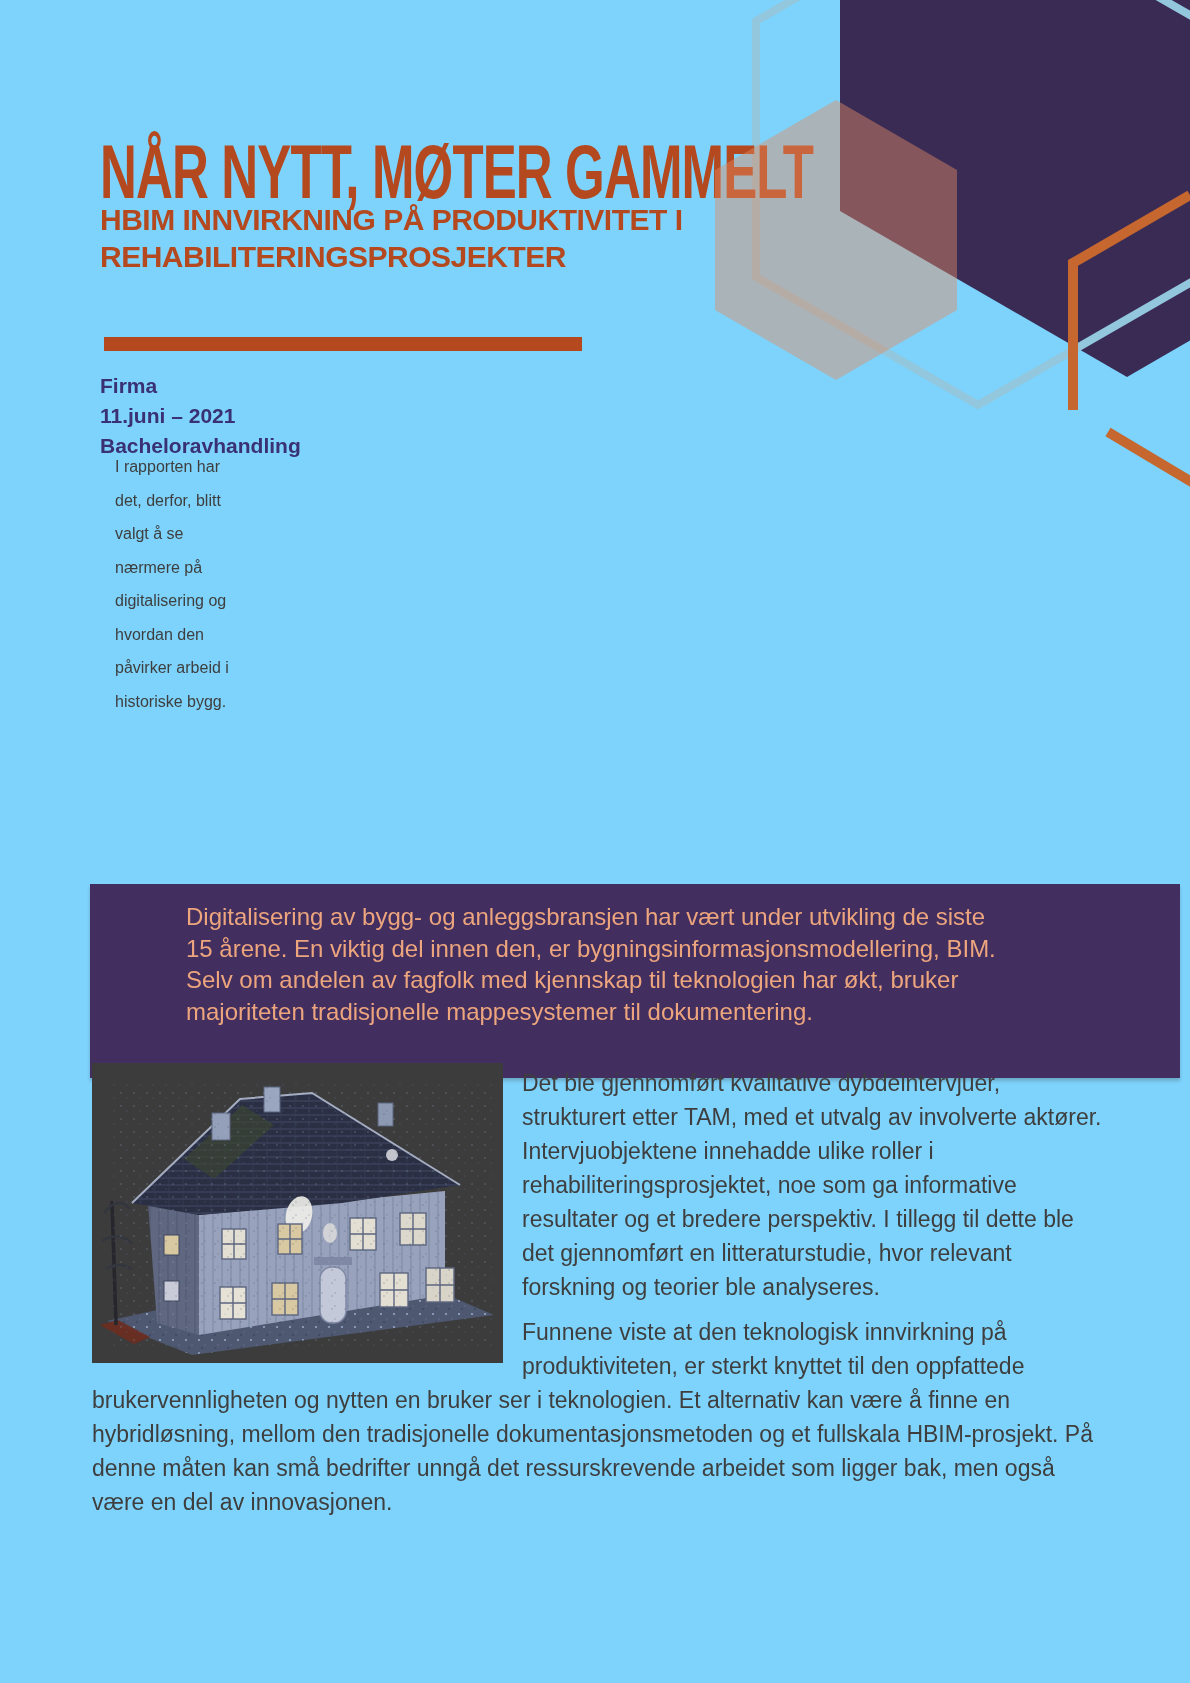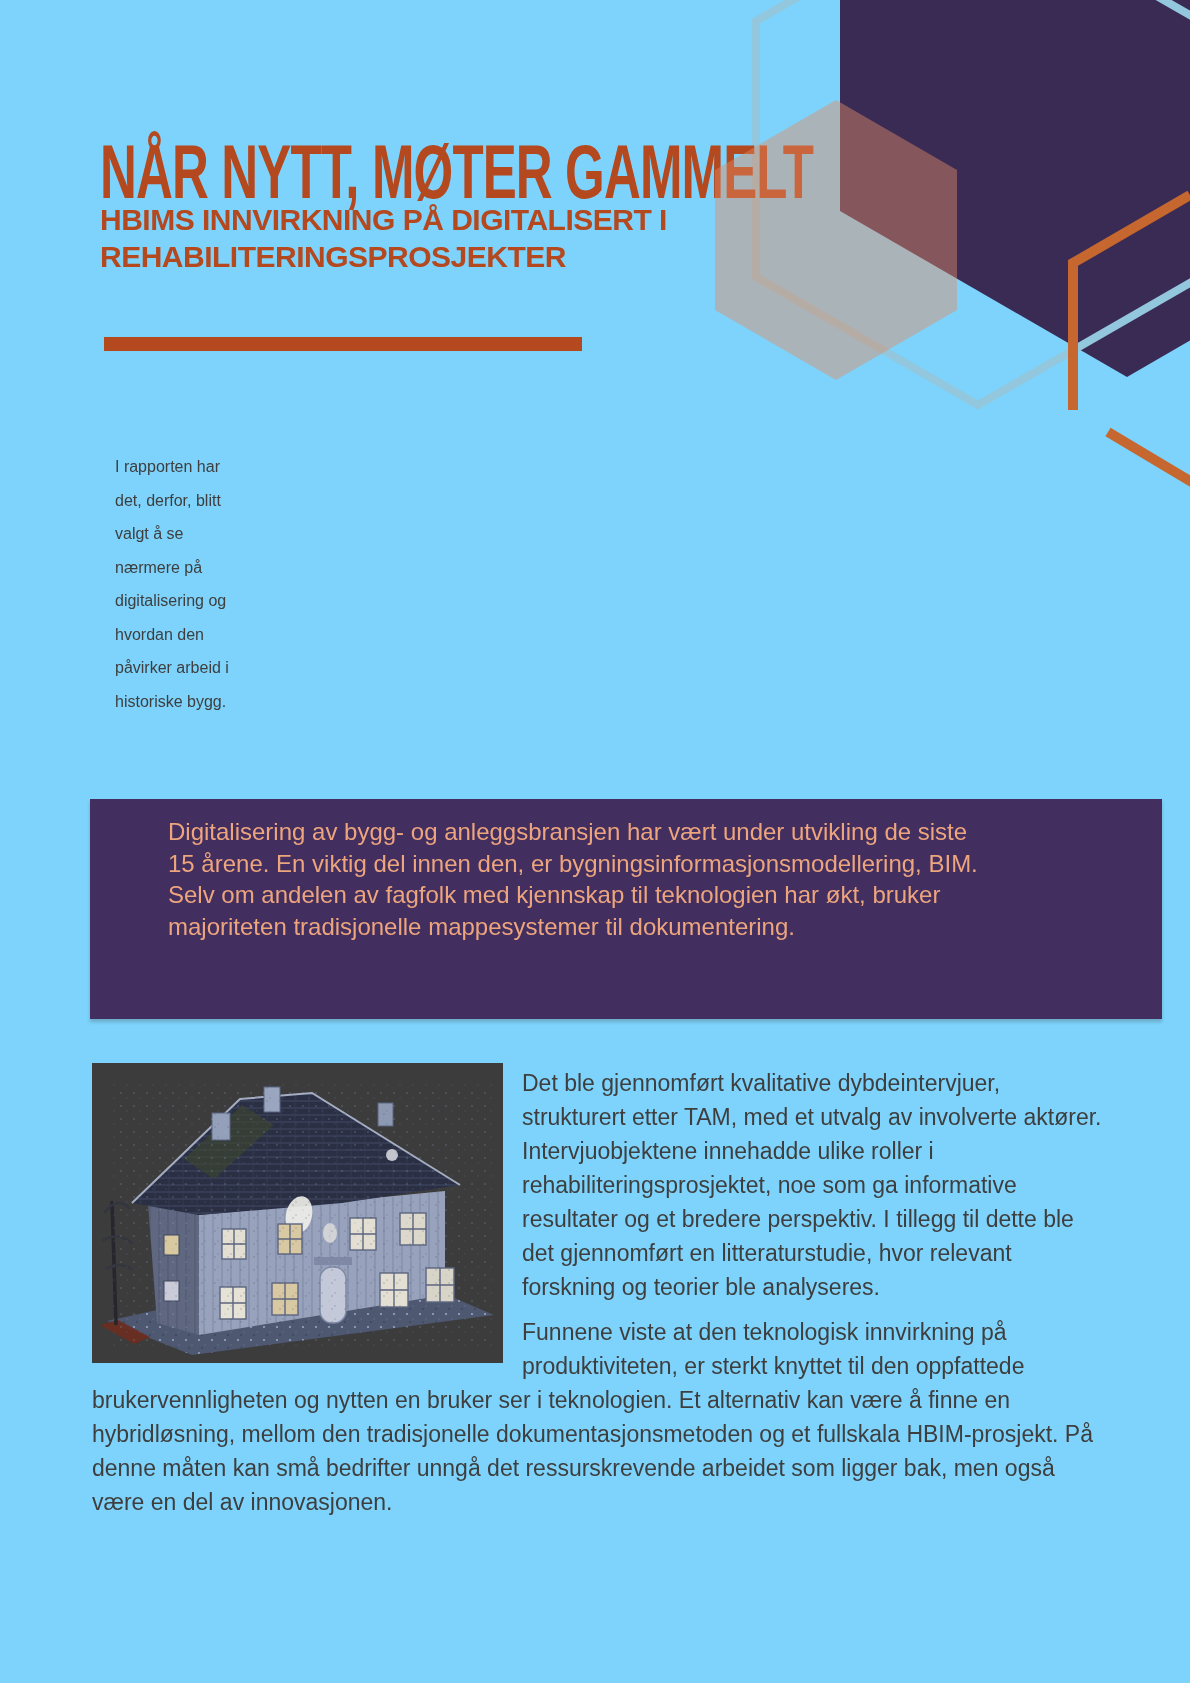--- a/index.html
+++ b/index.html
@@ -34,22 +34,22 @@
   .intro-col { position:absolute; top:450px; z-index:2; color:var(--body-ink);
     font-size:16px; line-height:33.5px; white-space:pre-line; }
   .intro-col.c1 { left:115px; width:240px; }
   .intro-col.c2 { left:360px; width:290px; }
 
   .venn { position:absolute; left:640px; top:410px; width:480px; height:365px; z-index:2; }
   .venn-label { position:absolute; transform:translate(-50%,-50%); text-align:center;
     color:var(--venn-ink); font-size:11.5px; font-weight:bold; letter-spacing:0.4px;
     line-height:17.5px; white-space:pre-line; }
 
-  .banner { position:absolute; left:90px; top:799px; width:1072px; height:220px;
-    background:var(--banner-purple); z-index:4; box-shadow:0 3px 3px rgba(60,60,60,0.25); }
+  .banner { position:absolute; left:90px; top:884px; width:1072px; height:194px;
+    background:var(--banner-purple); z-index:4; box-shadow:0 3px 3px rgba(60,60,60,0.25);padding-left:18px; }
   .banner-text { padding:17px 30px 0 78px; color:var(--peach-text);
     font-size:24px; line-height:31.5px; white-space:pre-line; }
 
   .main-text { position:absolute; left:92px; top:1063px; width:1014px; z-index:4;
     color:var(--body-ink); font-size:23px; line-height:34px; }
   .pc-image { float:left; width:411px; height:300px; margin:0 19px 8px 0; }
   .main-text p { margin:0 0 11px 0; }
   .main-text p:first-of-type { margin-top:3px; }
 </style>
 </head>
@@ -60,29 +60,34 @@
   <svg class="decor-back" width="1190" height="500" viewBox="0 0 1190 500">
     <polygon points="1127,-301 1414,-135 1414,211 1127,377 840,211 840,-135" fill="#3a2b55"></polygon>
     <polygon points="978,-107 1200,21 1200,277 978,405 756,277 756,21" fill="none" stroke="#92c7dd" stroke-width="8"></polygon>
     <polyline points="1190,195 1073,263 1073,410" fill="none" stroke="#c5672e" stroke-width="10"></polyline>
     <line x1="1108" y1="432" x2="1200" y2="487" stroke="#c5672e" stroke-width="10"></line>
   </svg>
 
   <div class="title-block">
     <div class="main-title">NÅR NYTT, MØTER GAMMELT</div>
   </div>
-  <div class="subtitle">HBIMS INNVIRKNING PÅ DIGITALISERT I
+  <div class="subtitle">HBIM INNVIRKNING PÅ PRODUKTIVITET I
 REHABILITERINGSPROSJEKTER</div>
 
   <svg class="decor-front" width="1190" height="500" viewBox="0 0 1190 500">
     <polygon points="836,100 957,170 957,310 836,380 715,310 715,170" fill="#e28c64" fill-opacity="0.45"></polygon>
   </svg>
 
   <div class="rule"></div>
 
+  <div class="meta">
+    <div>Firma</div>
+    <div>11.juni – 2021</div>
+    <div>Bacheloravhandling</div>
+  </div>
 
   <div class="intro-col c1">I rapporten har
 det, derfor, blitt
 valgt å se
 nærmere på
 digitalisering og
 hvordan den
 påvirker arbeid i
 historiske bygg.</div>
 

